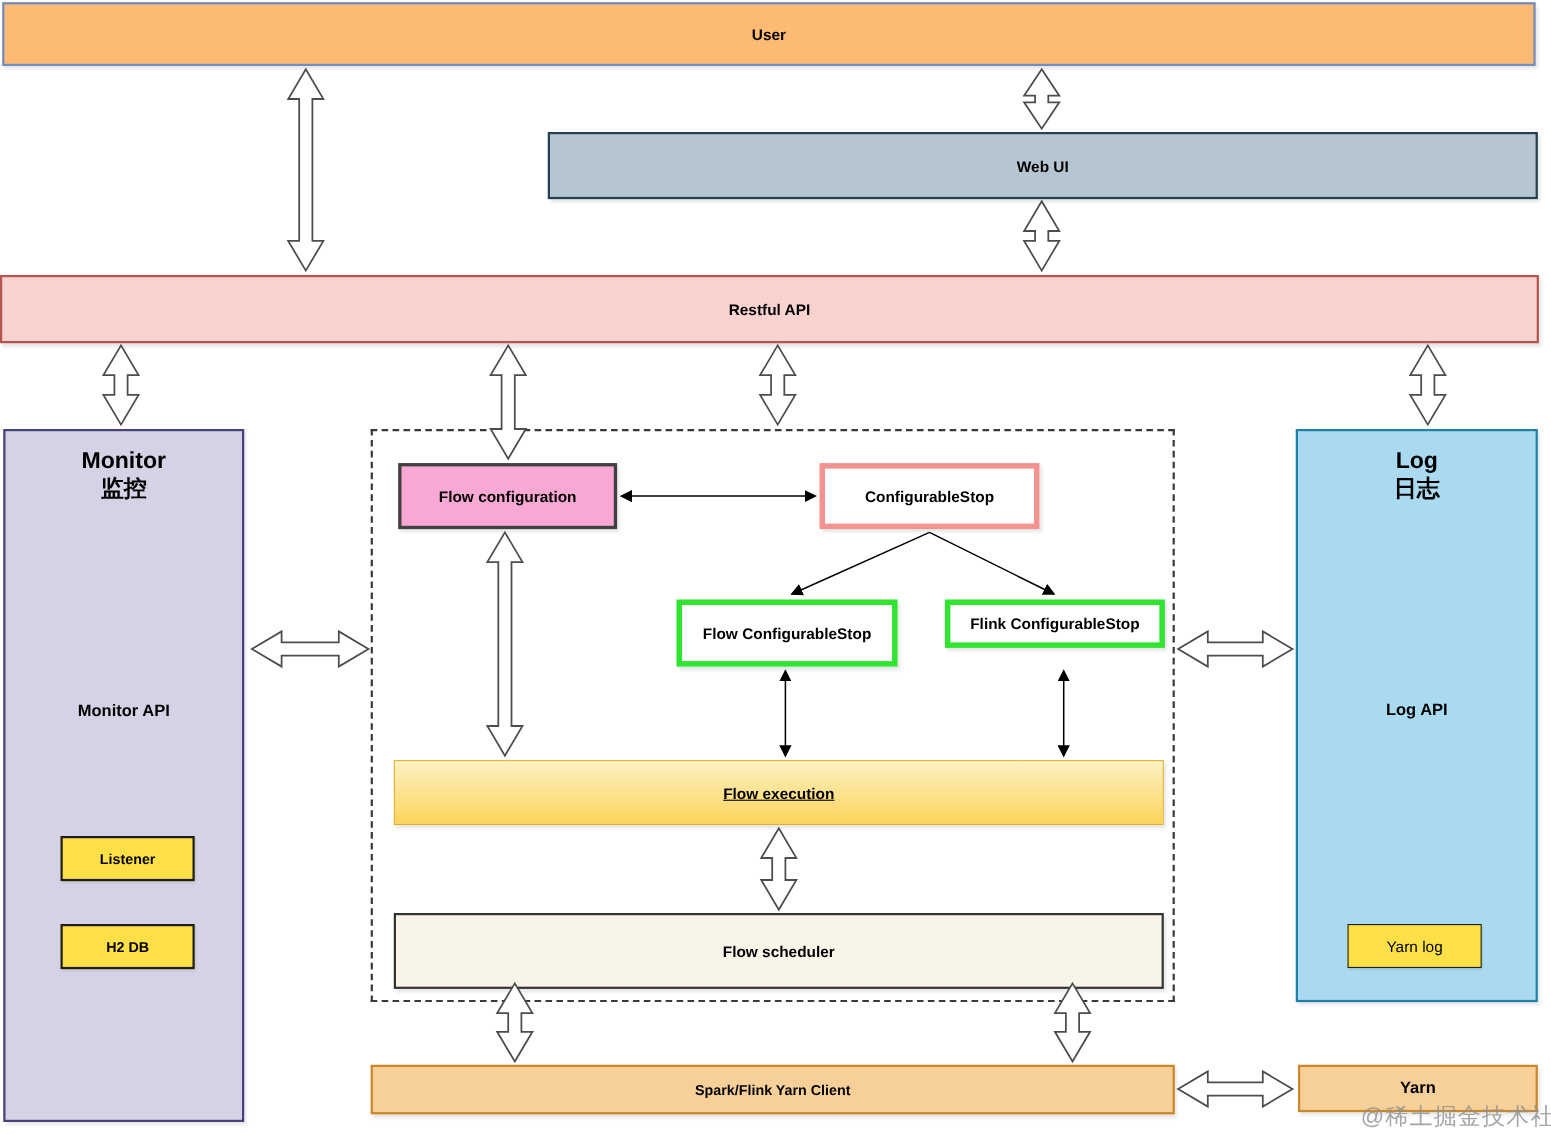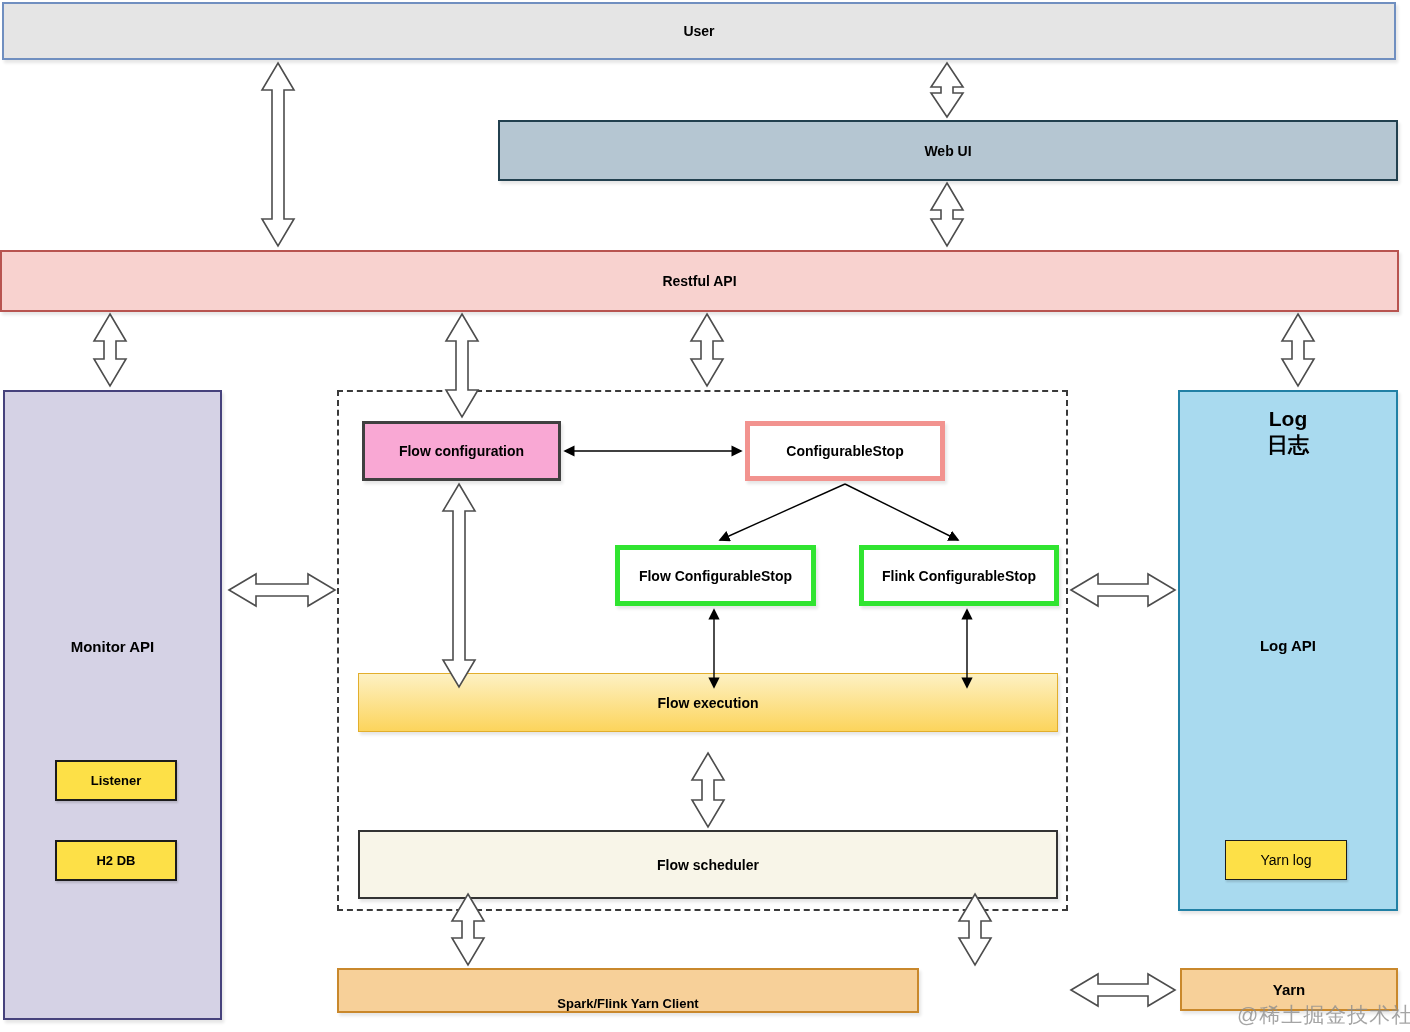--- a/index.html
+++ b/index.html
@@ -4,36 +4,36 @@
 <style>
   html,body{margin:0;padding:0;background:#fff;}
   #canvas{position:relative;width:1410px;height:1032px;background:#ffffff;
           font-family:"Liberation Sans",sans-serif;color:#000;overflow:hidden;}
   .box{position:absolute;box-sizing:border-box;display:flex;align-items:center;
        justify-content:center;text-align:center;font-weight:bold;font-size:14px;
        box-shadow:2px 3px 3px rgba(0,0,0,0.10);}
   .panel{position:absolute;box-sizing:border-box;box-shadow:2px 3px 3px rgba(0,0,0,0.10);}
   .panel-title{padding-top:14px;text-align:center;font-weight:bold;font-size:21px;line-height:1.25;}
   .panel-api{position:absolute;width:100%;text-align:center;font-weight:bold;font-size:15px;}
-  #user-bar{left:2px;top:2px;width:1394px;height:58px;background:#e5e5e5;border:2px solid #708fc0;}
+  #user-bar{left:2px;top:2px;width:1394px;height:58px;background:#fdba74;border:2px solid #708fc0;}
   #webui-bar{left:498px;top:120px;width:900px;height:61px;background:#b5c6d2;border:2px solid #22404f;}
   #restful-bar{left:0;top:250px;width:1399px;height:62px;background:#f8d2cf;border:2px solid #b85450;}
   #monitor-panel{left:3px;top:390px;width:219px;height:630px;background:#d5d2e5;border:2px solid #46427c;}
   #log-panel{left:1178px;top:390px;width:220px;height:521px;background:#a9daef;border:2px solid #2180a5;}
   #pipeline-container{position:absolute;left:337px;top:390px;width:731px;height:521px;
        box-sizing:border-box;border:2px dashed #3a3a3a;background:transparent;}
   #flow-config{left:362px;top:421px;width:199px;height:60px;background:#f9a8d4;border:3px solid #404040;}
   #config-stop{left:745px;top:421px;width:200px;height:60px;background:#fff;border:5px solid #f2938f;}
   #spark-stop{left:615px;top:545px;width:201px;height:61px;background:#fff;border:5px solid #30e430;}
-  #flink-stop{left:859px;top:545px;width:200px;height:61px;background:#fff;border:5px solid #30e430;}
-  #flow-exec{left:358px;top:673px;width:700px;height:59px;
-       background:linear-gradient(#fdf1c3,#fcd45c);border:1px solid #e2ae2c;}
+  #flink-stop{left:859px;top:545px;width:200px;height:44px;background:#fff;border:5px solid #30e430;}
+  #flow-exec{left:358px;top:691px;width:700px;height:59px;
+       background:linear-gradient(#fdf1c3,#fcd45c);border:1px solid #e2ae2c;text-decoration:underline;}
   #flow-sched{left:358px;top:830px;width:700px;height:69px;background:#f8f5e8;border:2px solid #333;}
-  #yarn-client-bar{left:337px;top:968px;width:582px;height:45px;background:#f7d099;
-       border:2px solid #c9882c;font-size:13px;align-items:flex-end;}
+  #yarn-client-bar{left:337px;top:968px;width:731px;height:45px;background:#f7d099;
+       border:2px solid #c9882c;font-size:13px;}
   #yarn-bar{left:1180px;top:968px;width:218px;height:43px;background:#f7d099;
        border:2px solid #c9882c;font-size:15px;}
   .sub-box{position:absolute;box-sizing:border-box;background:#fde047;border:2px solid #1c1c1c;
        display:flex;align-items:center;justify-content:center;font-weight:bold;font-size:13px;
        box-shadow:1px 2px 2px rgba(0,0,0,0.15);}
   #listener-box{left:50px;top:368px;width:122px;height:41px;}
   #h2db-box{left:50px;top:448px;width:122px;height:41px;}
   #yarnlog-box{left:45px;top:448px;width:122px;height:40px;font-weight:normal;font-size:14px;border-width:1.5px;}
   #arrow-layer{position:absolute;left:0;top:0;width:1410px;height:1032px;pointer-events:none;}
   #watermark{position:absolute;left:1237px;top:1001px;font-size:21px;letter-spacing:1px;
@@ -50,20 +50,24 @@
 
   <div class="box" id="webui-bar">
     <span>Web UI</span>
   </div>
 
   <div class="box" id="restful-bar">
     <span>Restful API</span>
   </div>
 
   <div class="panel" id="monitor-panel">
+    <div class="panel-title">
+      <div>Monitor</div>
+      <div>监控</div>
+    </div>
     <div class="panel-api" style="top:246px;">Monitor API</div>
     <div class="sub-box" id="listener-box">
       <span>Listener</span>
     </div>
     <div class="sub-box" id="h2db-box">
       <span>H2 DB</span>
     </div>
   </div>
 
   <div id="pipeline-container"></div>

